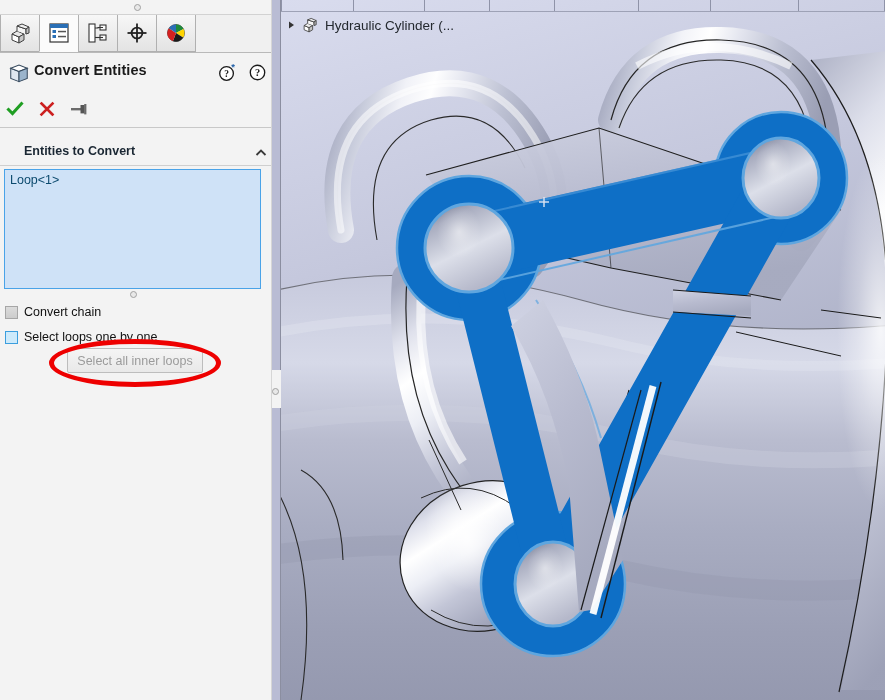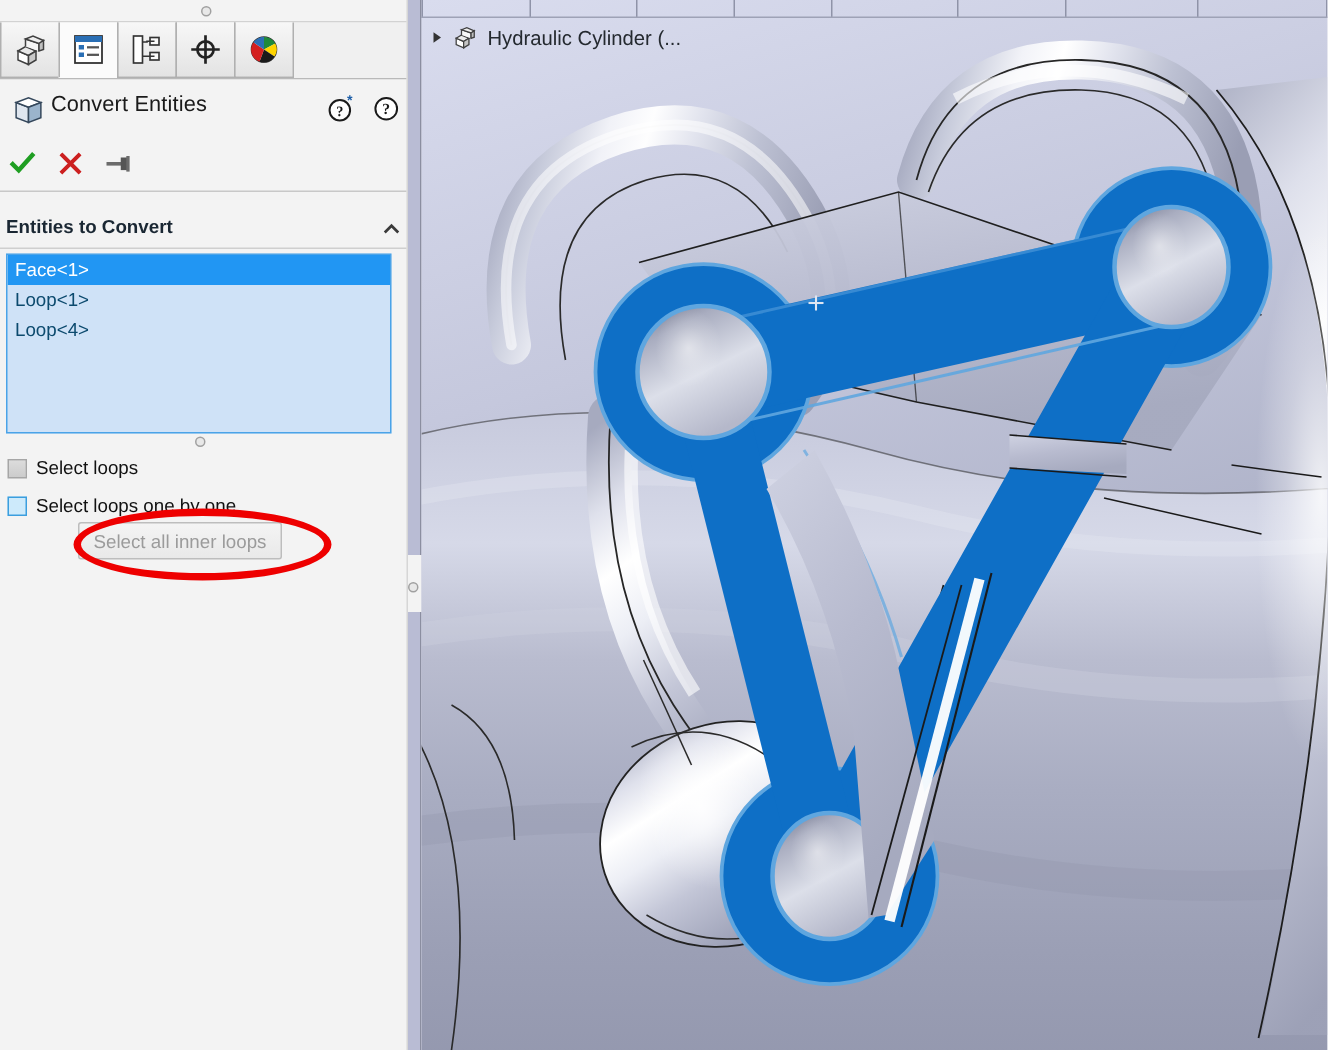--- a/index.html
+++ b/index.html
@@ -71,21 +71,21 @@
 
   
   #featurehdr {
     position: absolute; left: 0; top: 53px;
     width: 280px; height: 38px;
     background: #f3f3f3;
   }
   #feat-icon { position: absolute; left: 8px; top: 8px; width: 22px; height: 22px; }
   #feat-title {
     position: absolute; left: 34px; top: 9px;
-    font-size: 14.5px; font-weight: normal; color: #1a1a1a;
+    font-size: 14.5px; font-weight: bold; color: #1a1a1a;
     letter-spacing: 0.1px;
   }
   .hlpicon {
     position: absolute; top: 10px;
     width: 19px; height: 19px;
     cursor: pointer;
   }
   #hlp-whatsnew { left: 218px; }
   #hlp-help { left: 248px; }
 
@@ -102,21 +102,21 @@
   #btn-cancel { left: 34px; }
   #btn-pin { left: 66px; }
 
   
   #sect-hdr {
     position: absolute; left: 0; top: 141px;
     width: 280px; height: 24px;
     background: #f3f3f3;
   }
   #sect-hdr .lbl {
-    position: absolute; left: 4px; top: 3px;
+    position: absolute; left: 24px; top: 3px;
     font-size: 12.5px; font-weight: bold; color: #1a2733;
   }
   #sect-chevron {
     position: absolute; right: 12px; top: 5px;
     width: 14px; height: 14px; cursor: pointer;
   }
   .hdr-rule {
     position: absolute; left: 0; top: 165px; width: 280px; height: 1px;
     background: #cfcfcf;
   }
@@ -164,21 +164,21 @@
     background: linear-gradient(to bottom,#dcdcdc,#cccccc);
   }
   .cbox.enabled {
     border: 1px solid #3b9ede;
     background: #cdeafb;
   }
 
   
   #btn-inner-loops {
     position: absolute;
-    left: 52px; top: 348px;
+    left: 67px; top: 348px;
     width: 136px; height: 25px;
     background: linear-gradient(to bottom,#f4f4f4,#e9e9e9);
     border: 1px solid #bdbdbd;
     border-radius: 2px;
     box-sizing: border-box;
     font-size: 12.5px;
     color: #9b9b9b;
     display: flex; align-items: center; justify-content: center;
     cursor: default;
   }
@@ -366,29 +366,27 @@
 
     <div id="sect-hdr">
       <div class="lbl">Entities to Convert</div>
       <svg id="sect-chevron" viewBox="0 0 14 14">
         <path d="M2.5 9 L7 4.5 L11.5 9" fill="none" stroke="#3a3a3a" stroke-width="1.8"></path>
       </svg>
     </div>
     <div class="hdr-rule"></div>
 
     <div id="listbox">
-      <div class="lrow sel">Face&lt;1&gt;</div>
       <div class="lrow">Loop&lt;1&gt;</div>
-      <div class="lrow">Loop&lt;4&gt;</div>
     </div>
     <div class="split-dot" id="list-resize-dot"></div>
 
     <div class="chkrow" id="chk-chain-row">
       <span class="cbox disabled"></span>
-      <span>Select loops</span>
+      <span>Convert chain</span>
     </div>
 
     <div class="chkrow" id="chk-inner-row">
       <span class="cbox enabled"></span>
       <span>Select loops one by one</span>
     </div>
 
     <div id="btn-inner-loops">Select all inner loops</div>
 
     <div id="annot-ellipse"></div>

